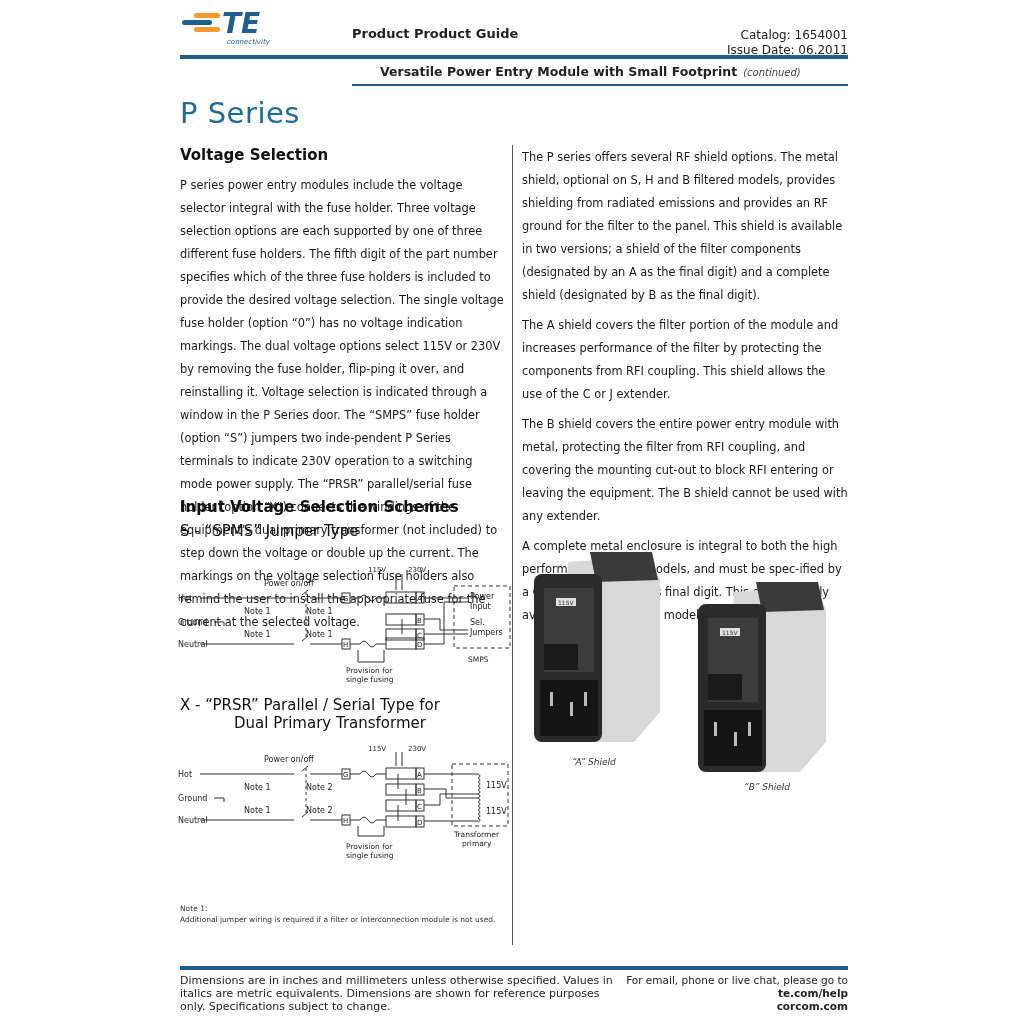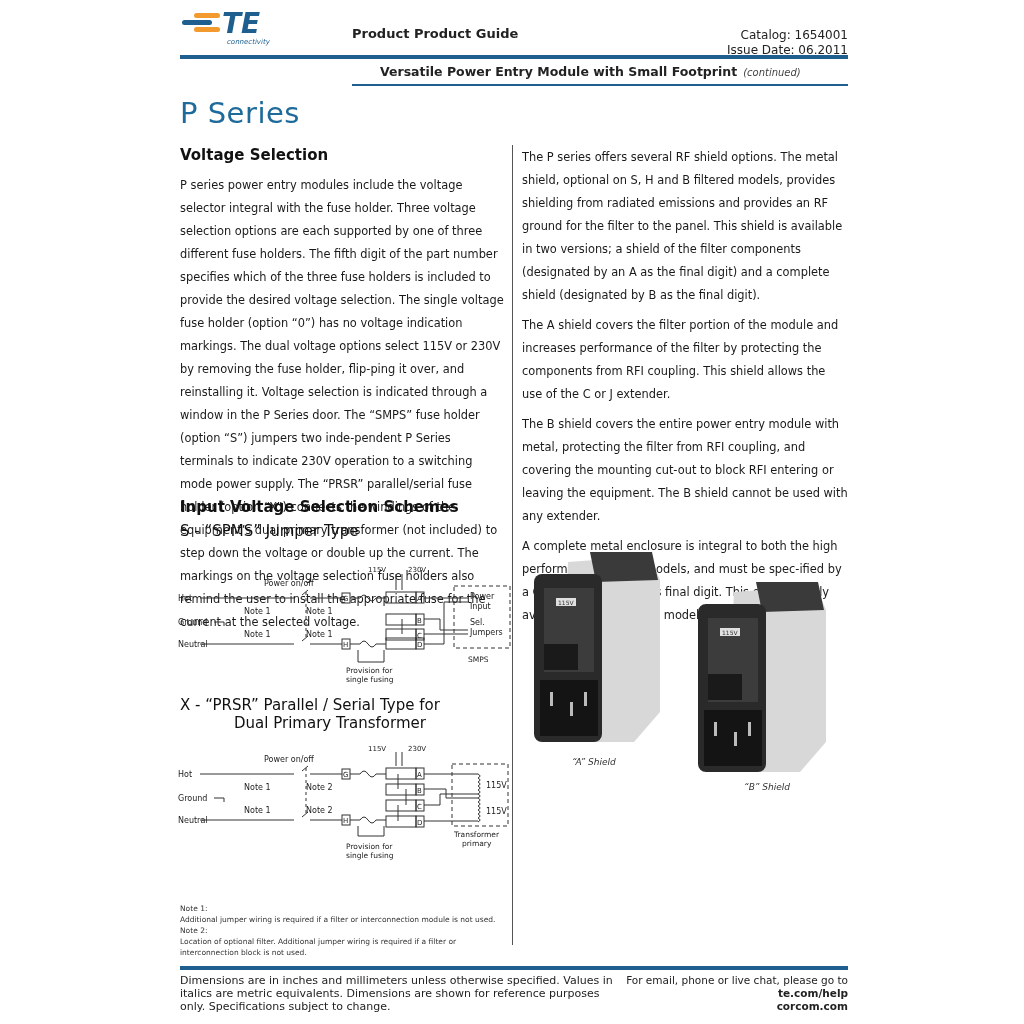--- a/index.html
+++ b/index.html
@@ -218,24 +218,20 @@
   <text x="284" y="104" font-size="7.5">primary</text>
   <text x="168" y="107" font-size="7.5">Provision for</text>
   <text x="168" y="116" font-size="7.5">single fusing</text>
 </svg>
 
 <div class="abs notes">
   <div class="row">
       <span class="lbl">Note 1:</span>
       <span>Additional jumper wiring is required if a filter or interconnection module is not used.</span>
     </div>
-  <div class="row">
-      <span class="lbl">Note 2:</span>
-      <span>Location of optional filter. Additional jumper wiring is required if a filter or interconnection block is not used.</span>
-    </div>
 </div>
 
 <div class="abs divider"></div>
 
 <div class="abs col-right">
   <p class="body">The P series offers several RF shield options. The metal shield, optional on S, H and B filtered models, provides shielding from radiated emissions and provides an RF ground for the filter to the panel. This shield is available in two versions; a shield of the filter components (designated by an A as the final digit) and a complete shield (designated by B as the final digit).</p>
   <p class="body">The A shield covers the filter portion of the module and increases performance of the filter by protecting the components from RFI  coupling. This shield allows the use of the C or J extender.</p>
   <p class="body">The B shield covers the entire power entry module with metal, protecting the filter from RFI coupling, and covering the mounting cut-out to block RFI entering or leaving the equipment. The B shield cannot be used with any extender.</p>
   <p class="body">A complete metal enclosure is integral to both the high performance L and Z models, and must be spec-ified by a C in the part number’s final digit. This option is only available with the L or Z models.</p>
 </div>

